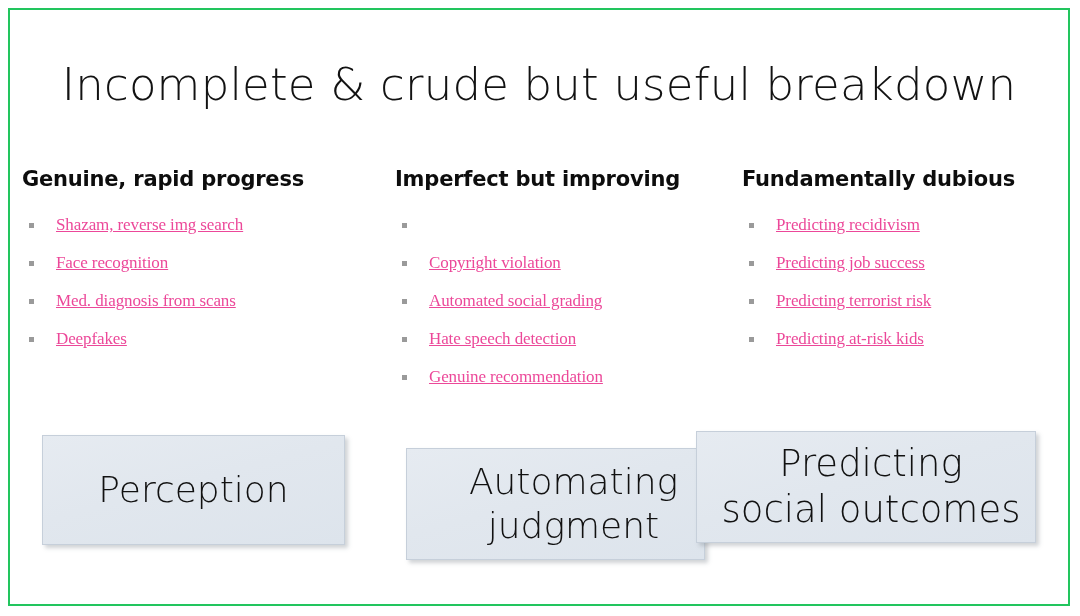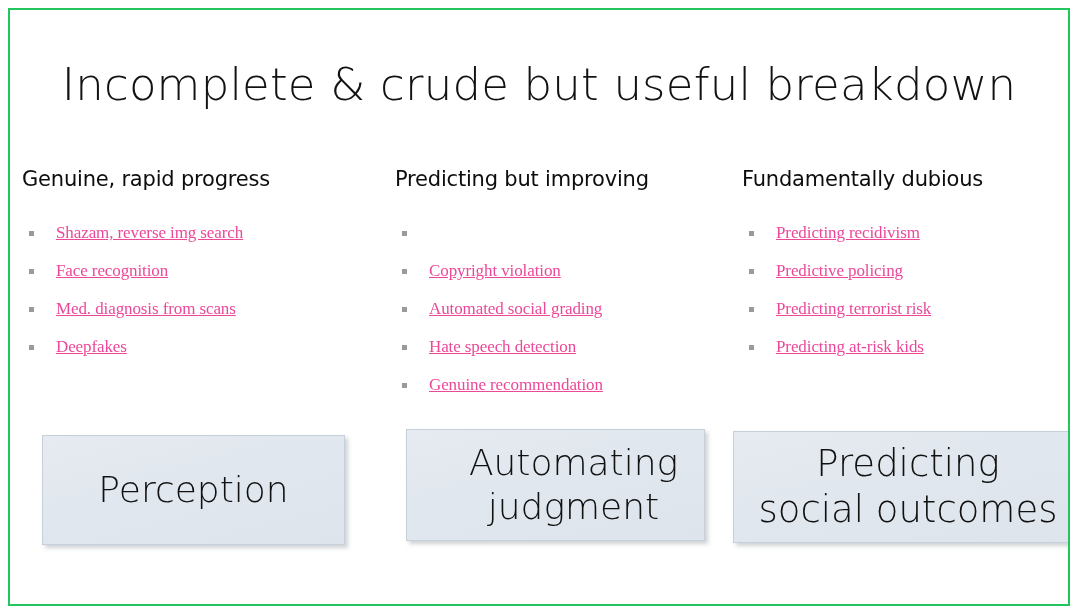--- a/index.html
+++ b/index.html
@@ -53,27 +53,27 @@
   .column {
     position: absolute;
     top: 0;
   }
   .column.c0 { left: 12px;  width: 374px; }
   .column.c1 { left: 385px; width: 346px; }
   .column.c2 { left: 732px; width: 330px; }
 
   .col-header {
     font-family: "DejaVu Sans", sans-serif;
-    font-weight: normal;
+    font-weight: bold;
     font-size: 21px;
     line-height: 26px;
     color: #0d0d0d;
     white-space: nowrap;
     letter-spacing: -0.2px;
-    margin-bottom: 22px;
+    margin-bottom: 14px;
   }
 
   .bullets {
     list-style: none;
     margin: 0;
     padding: 0;
   }
   .bullet-row {
     position: relative;
     height: 38px;
@@ -122,22 +122,22 @@
     font-family: "DejaVu Sans", sans-serif;
     font-weight: 300;
     font-size: 36px;
     line-height: 44px;
     color: #111111;
     text-align: center;
     white-space: nowrap;
   }
 
   .concept-box.b0 { left: 32px;  top: 425px; width: 303px; height: 110px; align-items: center; }
-  .concept-box.b1 { left: 396px; top: 419px; width: 299px; height: 112px; padding-left: 36px; }
-  .concept-box.b2 { left: 723px; top: 421px; width: 340px; height: 112px; }
+  .concept-box.b1 { left: 396px; top: 438px; width: 299px; height: 112px; padding-left: 36px; }
+  .concept-box.b2 { left: 686px; top: 421px; width: 340px; height: 112px; }
 
   .concept-box.b2 .concept-label {
     font-size: 37px;
     line-height: 46px;
     width: 360px;
     margin-left: 10px;
   }
 </style>
 </head>
 <body>
@@ -164,21 +164,21 @@
           <span class="bullet-text">Med. diagnosis from scans</span>
         </li>
         <li class="bullet-row">
           <span class="bullet-marker"></span>
           <span class="bullet-text">Deepfakes</span>
         </li>
       </ul>
     </div>
 
     <div class="column c1">
-      <div class="col-header">Predicting but improving</div>
+      <div class="col-header">Imperfect but improving</div>
       <ul class="bullets">
         <li class="bullet-row">
           <span class="bullet-marker"></span>
         </li>
         <li class="bullet-row">
           <span class="bullet-marker"></span>
           <span class="bullet-text">Copyright violation</span>
         </li>
         <li class="bullet-row">
           <span class="bullet-marker"></span>
@@ -197,21 +197,21 @@
 
     <div class="column c2">
       <div class="col-header">Fundamentally dubious</div>
       <ul class="bullets">
         <li class="bullet-row">
           <span class="bullet-marker"></span>
           <span class="bullet-text">Predicting recidivism</span>
         </li>
         <li class="bullet-row">
           <span class="bullet-marker"></span>
-          <span class="bullet-text">Predictive policing</span>
+          <span class="bullet-text">Predicting job success</span>
         </li>
         <li class="bullet-row">
           <span class="bullet-marker"></span>
           <span class="bullet-text">Predicting terrorist risk</span>
         </li>
         <li class="bullet-row">
           <span class="bullet-marker"></span>
           <span class="bullet-text">Predicting at-risk kids</span>
         </li>
       </ul>

